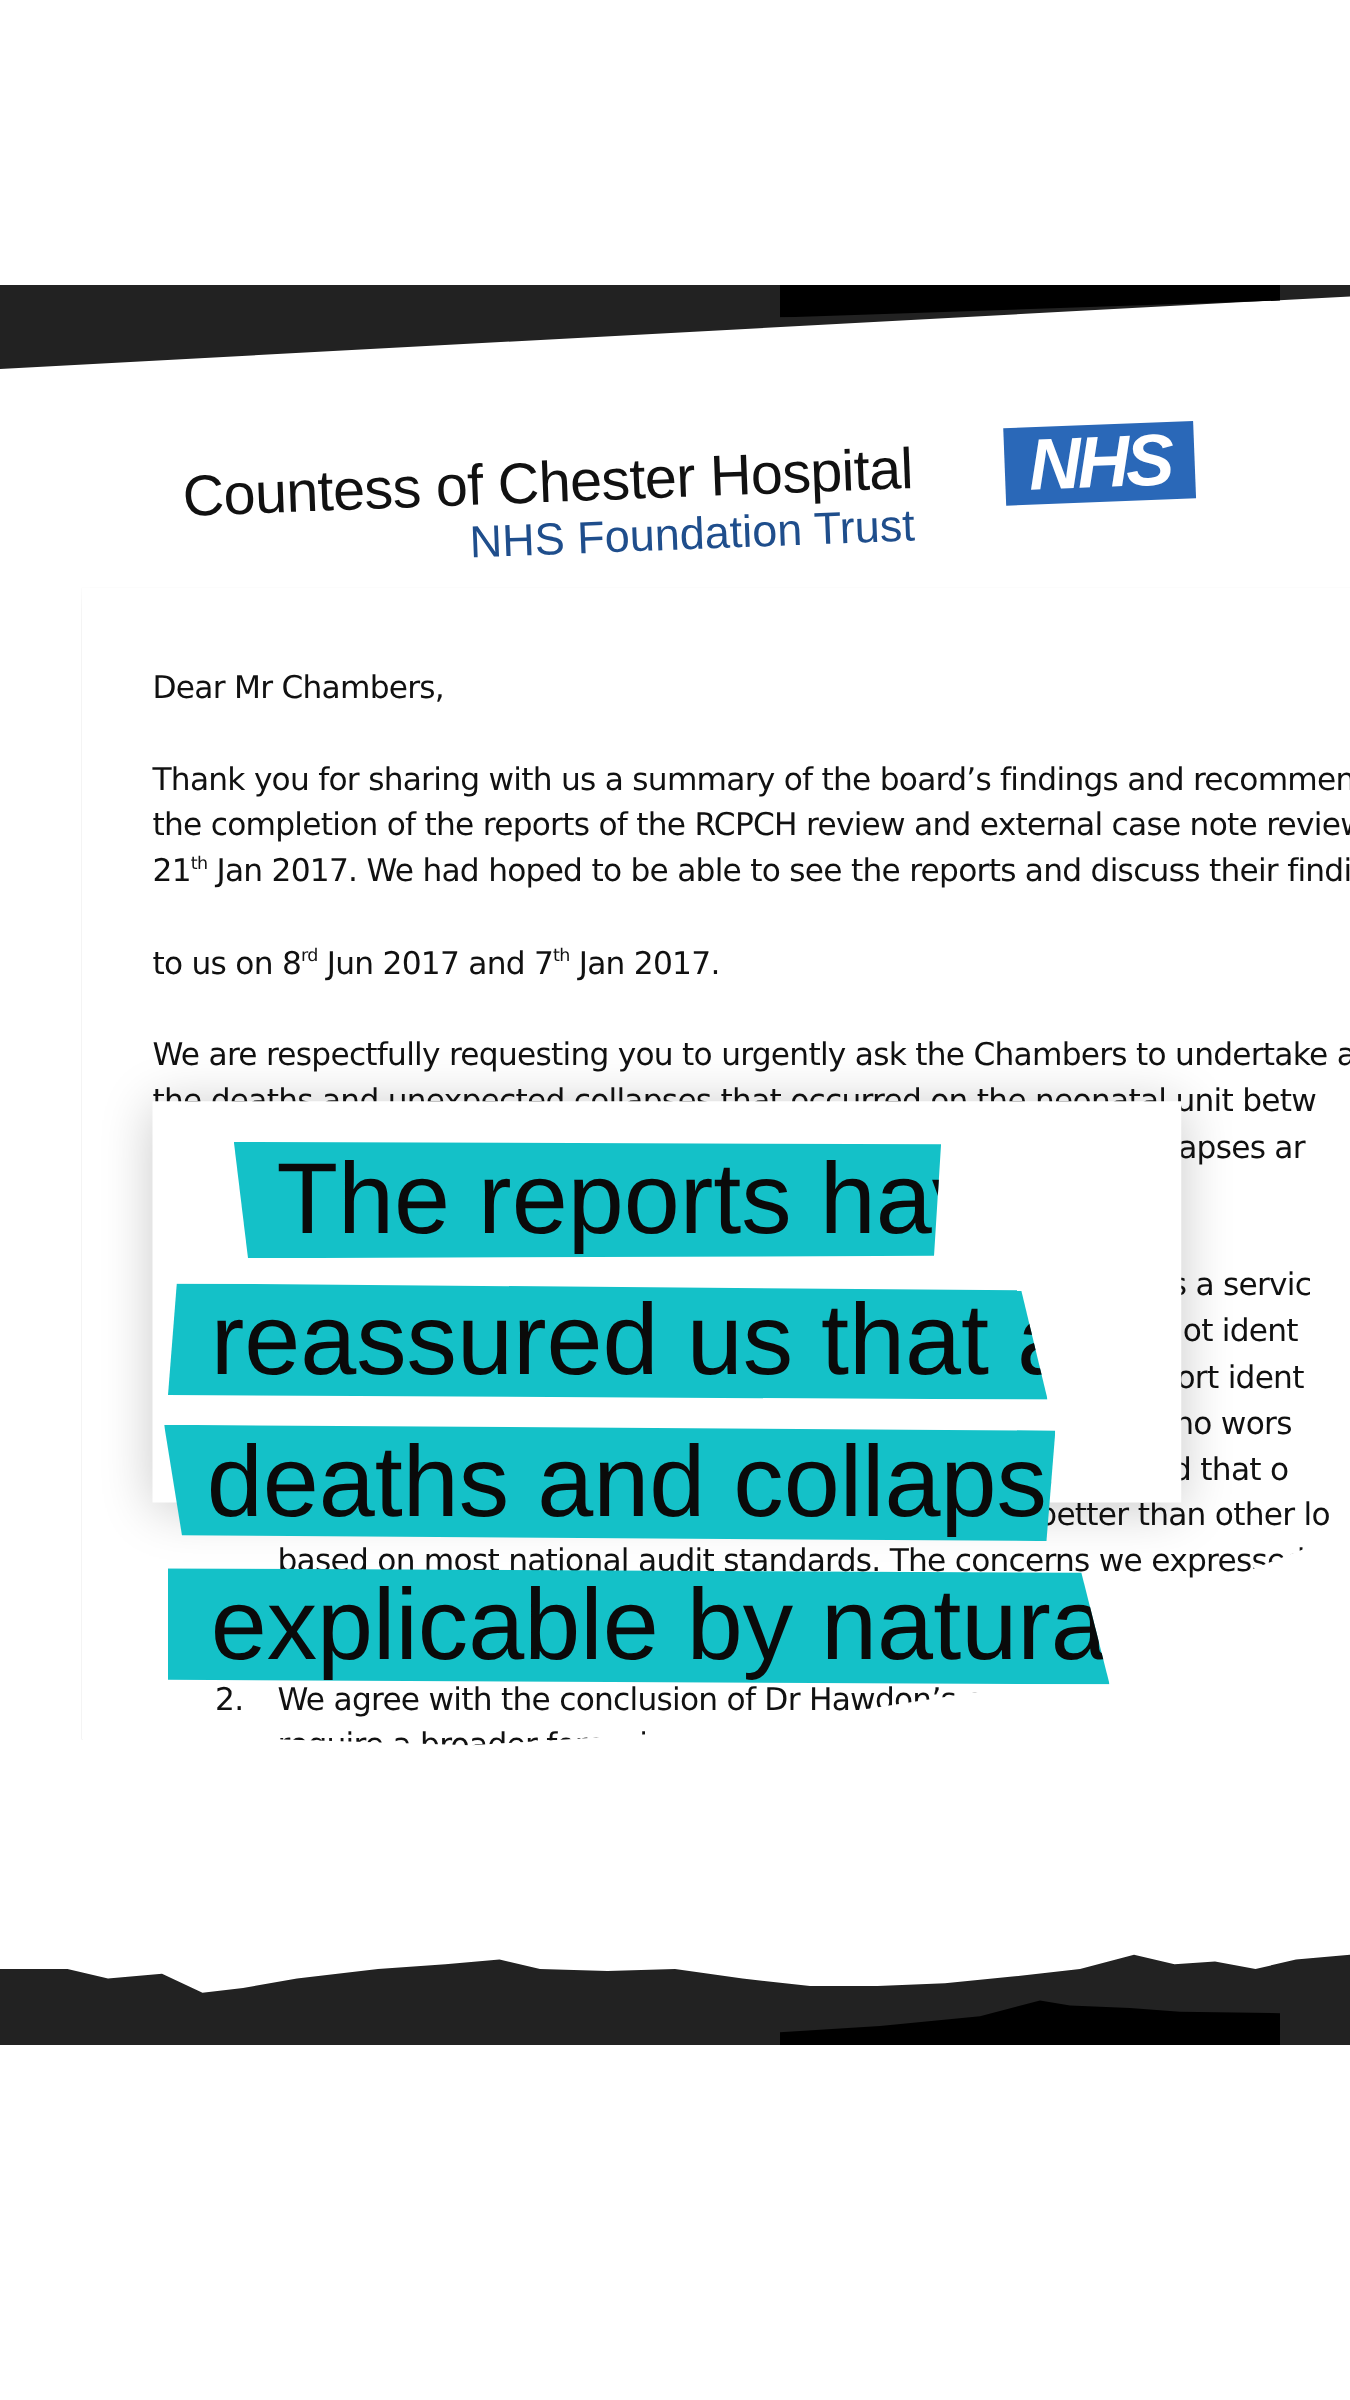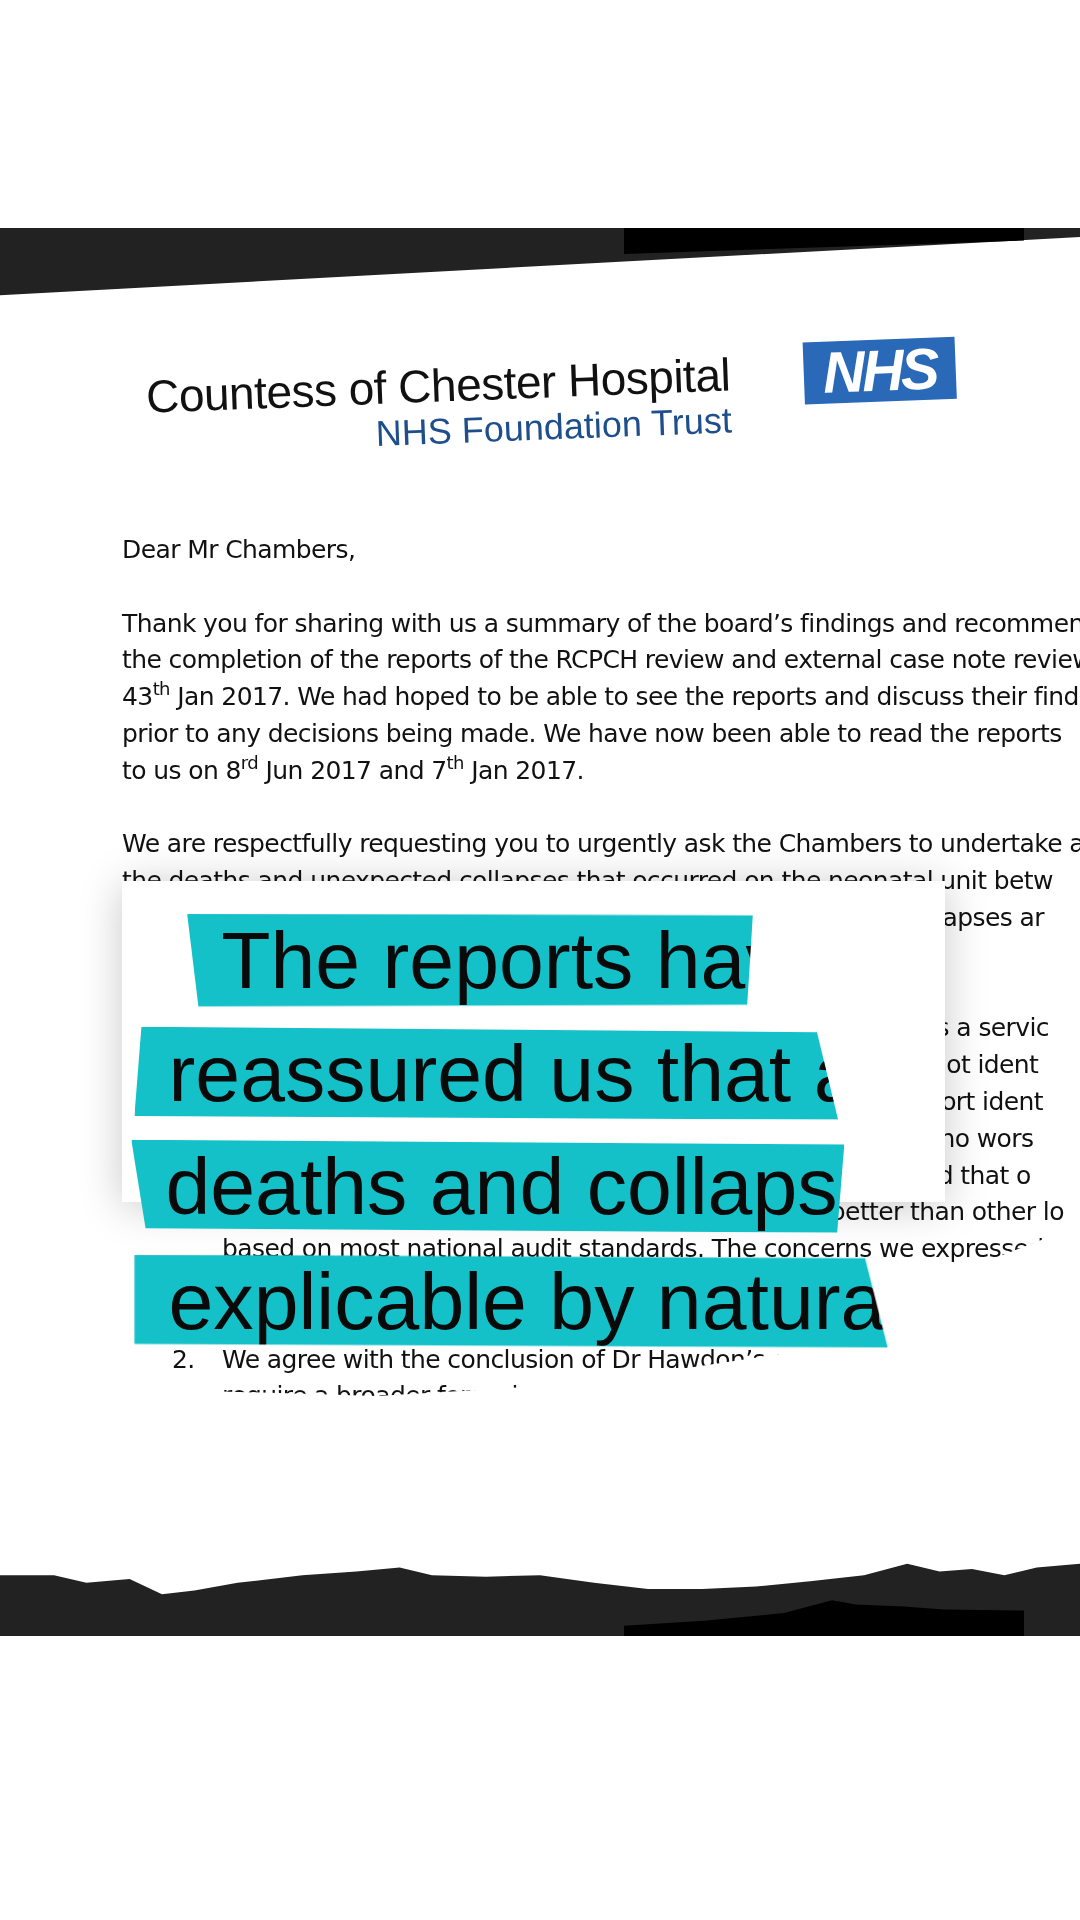--- a/index.html
+++ b/index.html
@@ -45,21 +45,21 @@
     box-shadow: -6px 6px 18px rgba(0,0,0,0.18);
     overflow: hidden;
     clip-path: polygon(0 0, 100% 0, 100% 80%, 95% 81%, 88% 84%, 80% 89%, 72% 93%, 60% 95%, 45% 97%, 30% 98%, 15% 97.5%, 5% 98%, 0 97.5%);
   }
   .letter-body {
     position: absolute; left: 57px; top: 62px; width: 1100px;
     font-family: "DejaVu Sans", sans-serif; font-size: 25px; line-height: 36.8px;
     color: #111; white-space: nowrap; letter-spacing: -0.6px;
   }
   .letter-body p { margin: 0 0 36.8px 0; }
-  .letter-body sup { font-size: 18px; vertical-align: 10px; line-height: 0; }
+  .letter-body sup { font-size: 14px; vertical-align: 10px; line-height: 0; }
   .indent { padding-left: 100px; }
   .num-item { position: relative; padding-left: 100px; }
   .num-item .num { position: absolute; left: 50px; }
   .torn-bottom {
     position: absolute; left: 0; top: 1560px; width: 1080px; height: 76px;
     background: #222222;
     clip-path: polygon(0 20%, 5% 20%, 8% 30%, 12% 25%, 15% 45%, 18% 40%, 22% 30%, 28% 20%, 33% 15%, 37% 10%, 40% 20%, 45% 22%, 50% 20%, 55% 30%, 60% 38%, 65% 38%, 70% 35%, 75% 28%, 80% 20%, 84% 5%, 87% 15%, 90% 12%, 93% 20%, 96% 10%, 100% 5%, 100% 100%, 0 100%);
   }
   .torn-bottom-black {
     position: absolute; left: 624px; top: 1585px; width: 400px; height: 51px;
@@ -98,22 +98,22 @@
 
 <div class="torn-bottom"></div>
 <div class="torn-bottom-black"></div>
 
 <div class="letter">
   <div class="letter-body">
     <p>Dear Mr Chambers,</p>
     <p>
       <span>Thank you for sharing with us a summary of the board’s findings and recommendations</span><br>
       <span>the completion of the reports of the RCPCH review and external case note review</span><br>
-      <span>43</span><sup>th</sup><span> Jan 2017. We had hoped to be able to see the reports and discuss their findings</span><br>
-      <span>prior to any decisions being made. We have now been able to read the reports</span><br>
+      <span>21</span><sup>th</sup><span> Jan 2017. We had hoped to be able to see the reports and discuss their findings</span><br>
+      <br>
       <span>to us on 8</span><sup>rd</sup><span> Jun 2017 and 7</span><sup>th</sup><span> Jan 2017.</span>
     </p>
     <p>
       <span>We are respectfully requesting you to urgently ask the Chambers to undertake a</span><br>
       <span>the deaths and unexpected collapses that occurred on the neonatal unit betw</span><br>
       <span style="padding-left:780px">                                                                                                    collapses ar</span>
     </p>
     <div style="height:36.8px"></div>
     <div style="margin-bottom:36.8px">
       <div style="padding-left:780px">was a servic</div>

